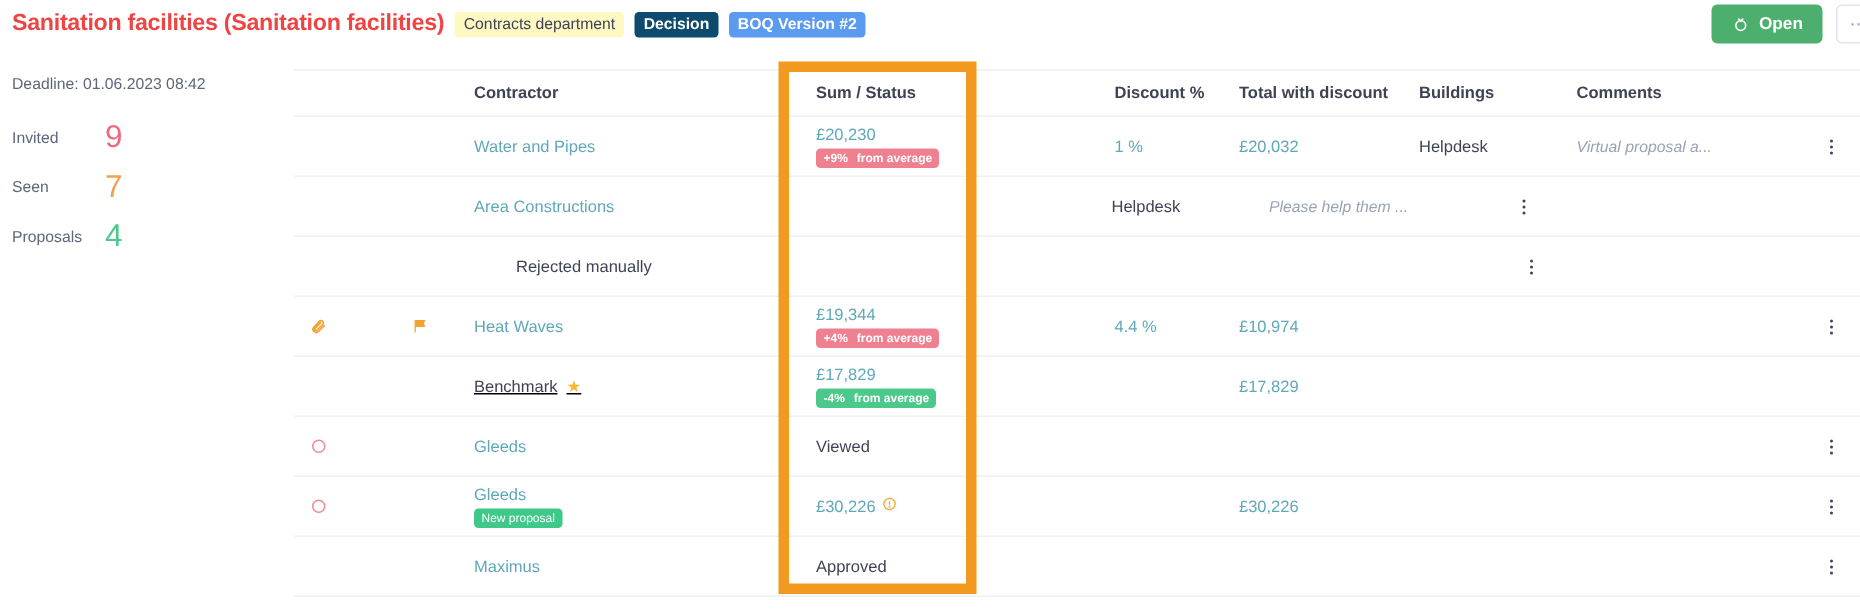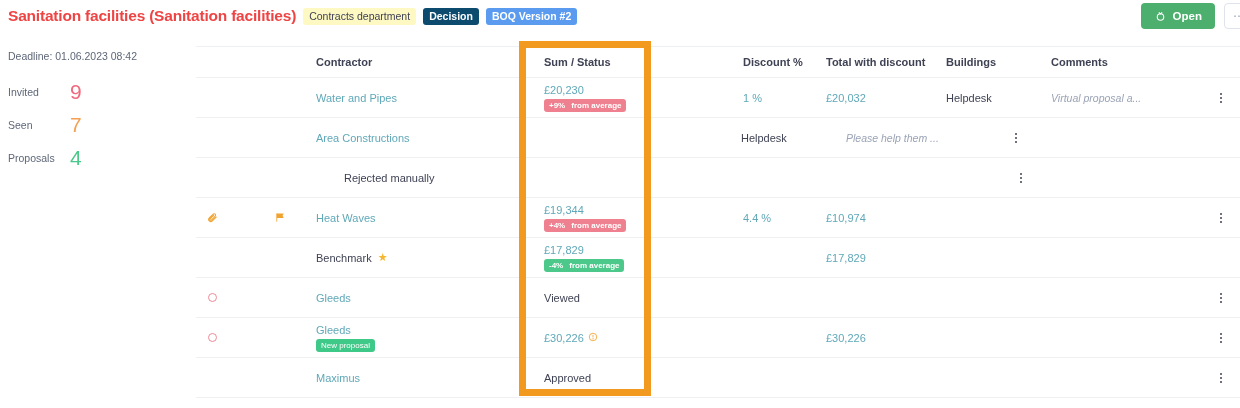--- a/index.html
+++ b/index.html
@@ -295,21 +295,21 @@
             </div>
           </div>
         </div>
         <div class="trow">
           <div class="c-icons">
             <span class="icon-slot"></span>
             <span class="icon-slot"></span>
           </div>
           <div class="c-name">
             <div class="cell-stack">
-              <div style="display: flex; align-items: center;">
+              <div style="display: flex; align-items: center; text-decoration: underline;">
                 <span class="plain">Benchmark</span>
                 <span class="star">★</span>
               </div>
             </div>
           </div>
           <div class="c-sum">
             <div class="cell-stack">
               <div style="display: flex; align-items: center;">
                 <span class="money">£17,829</span>
               </div>

